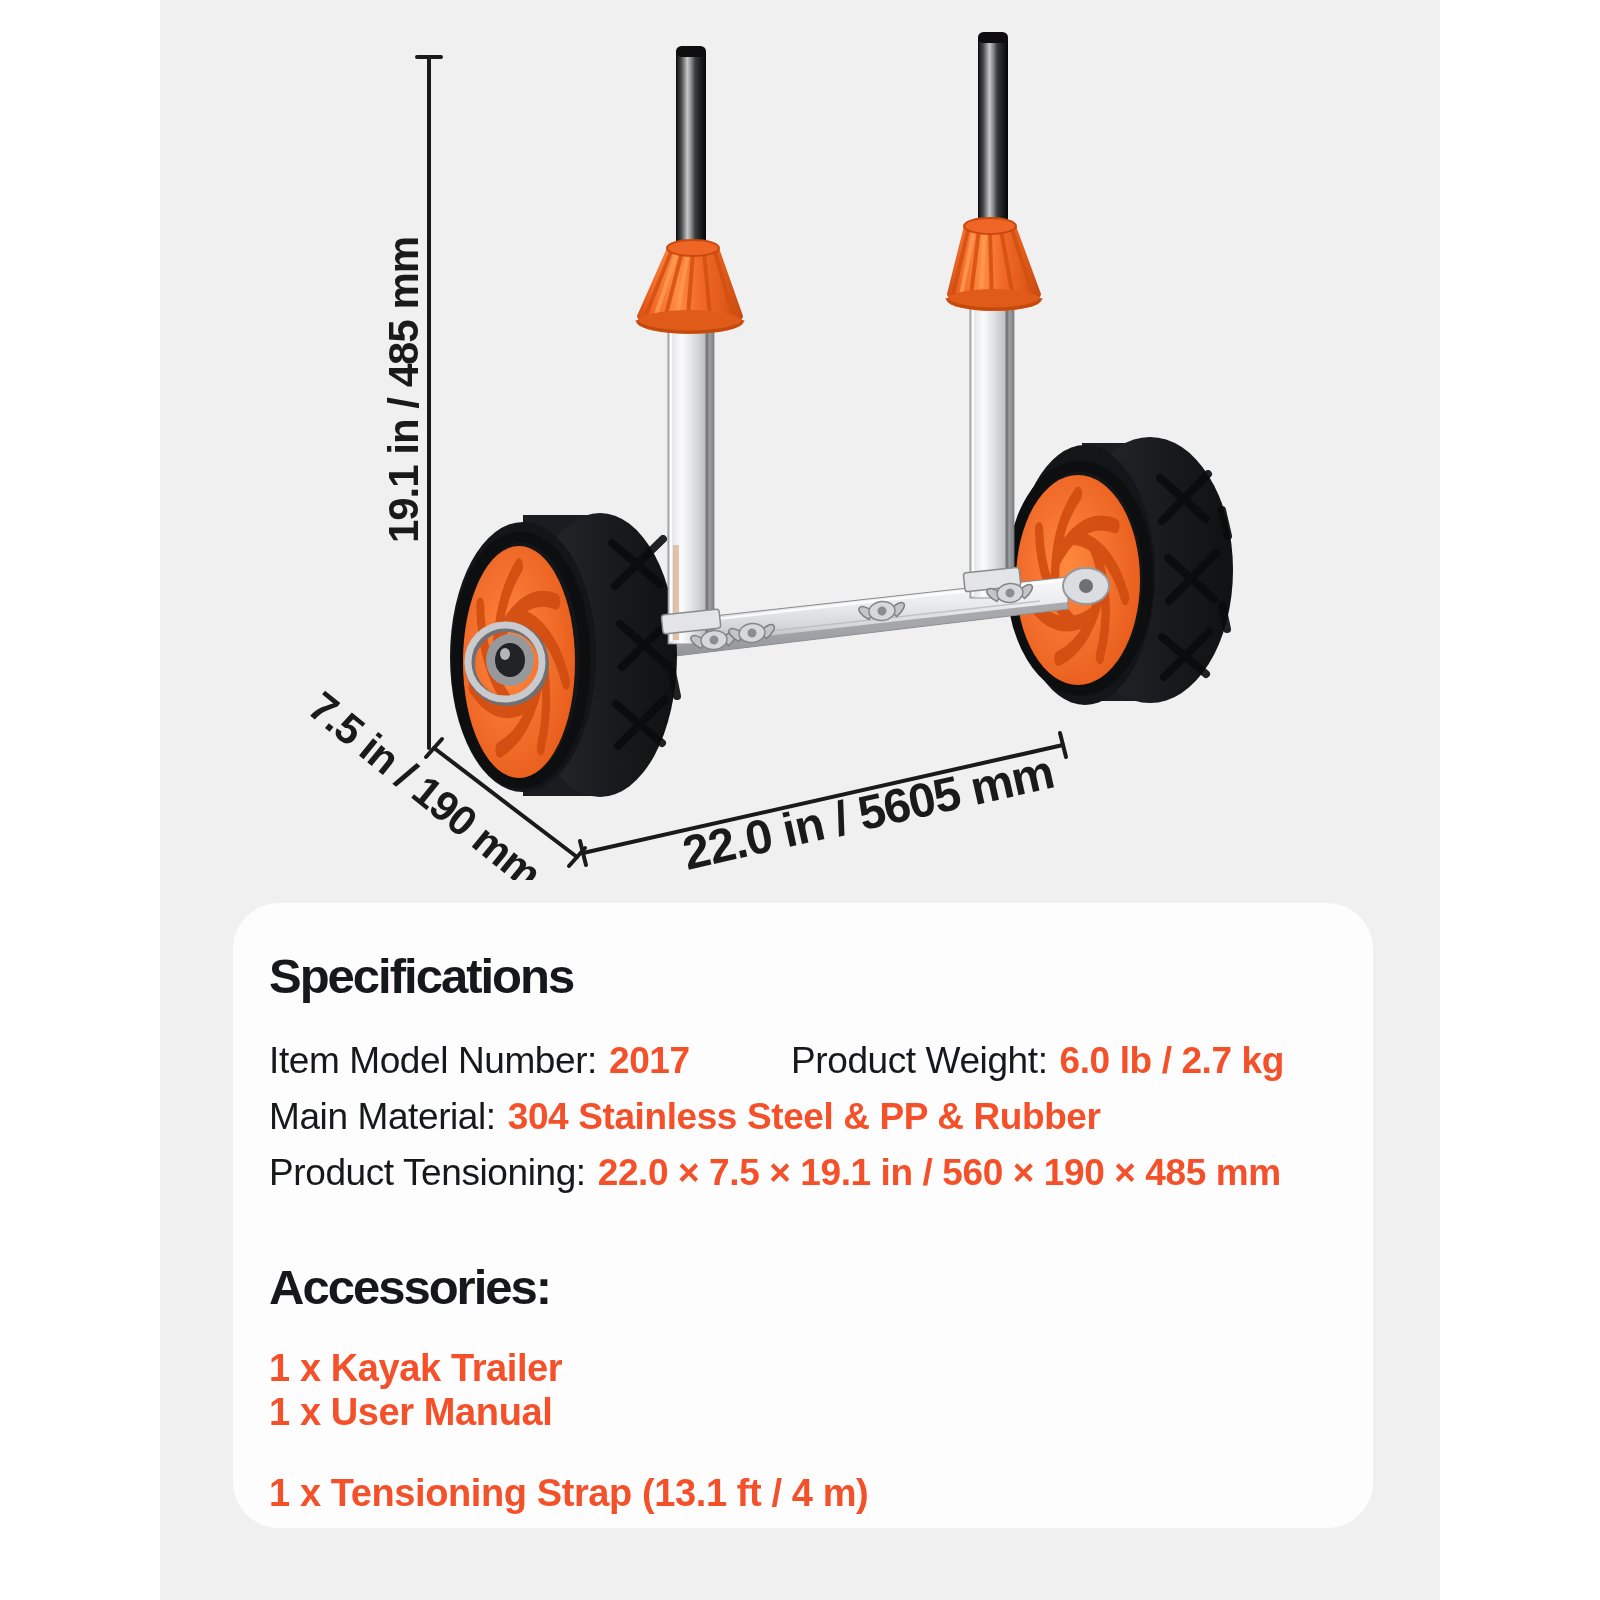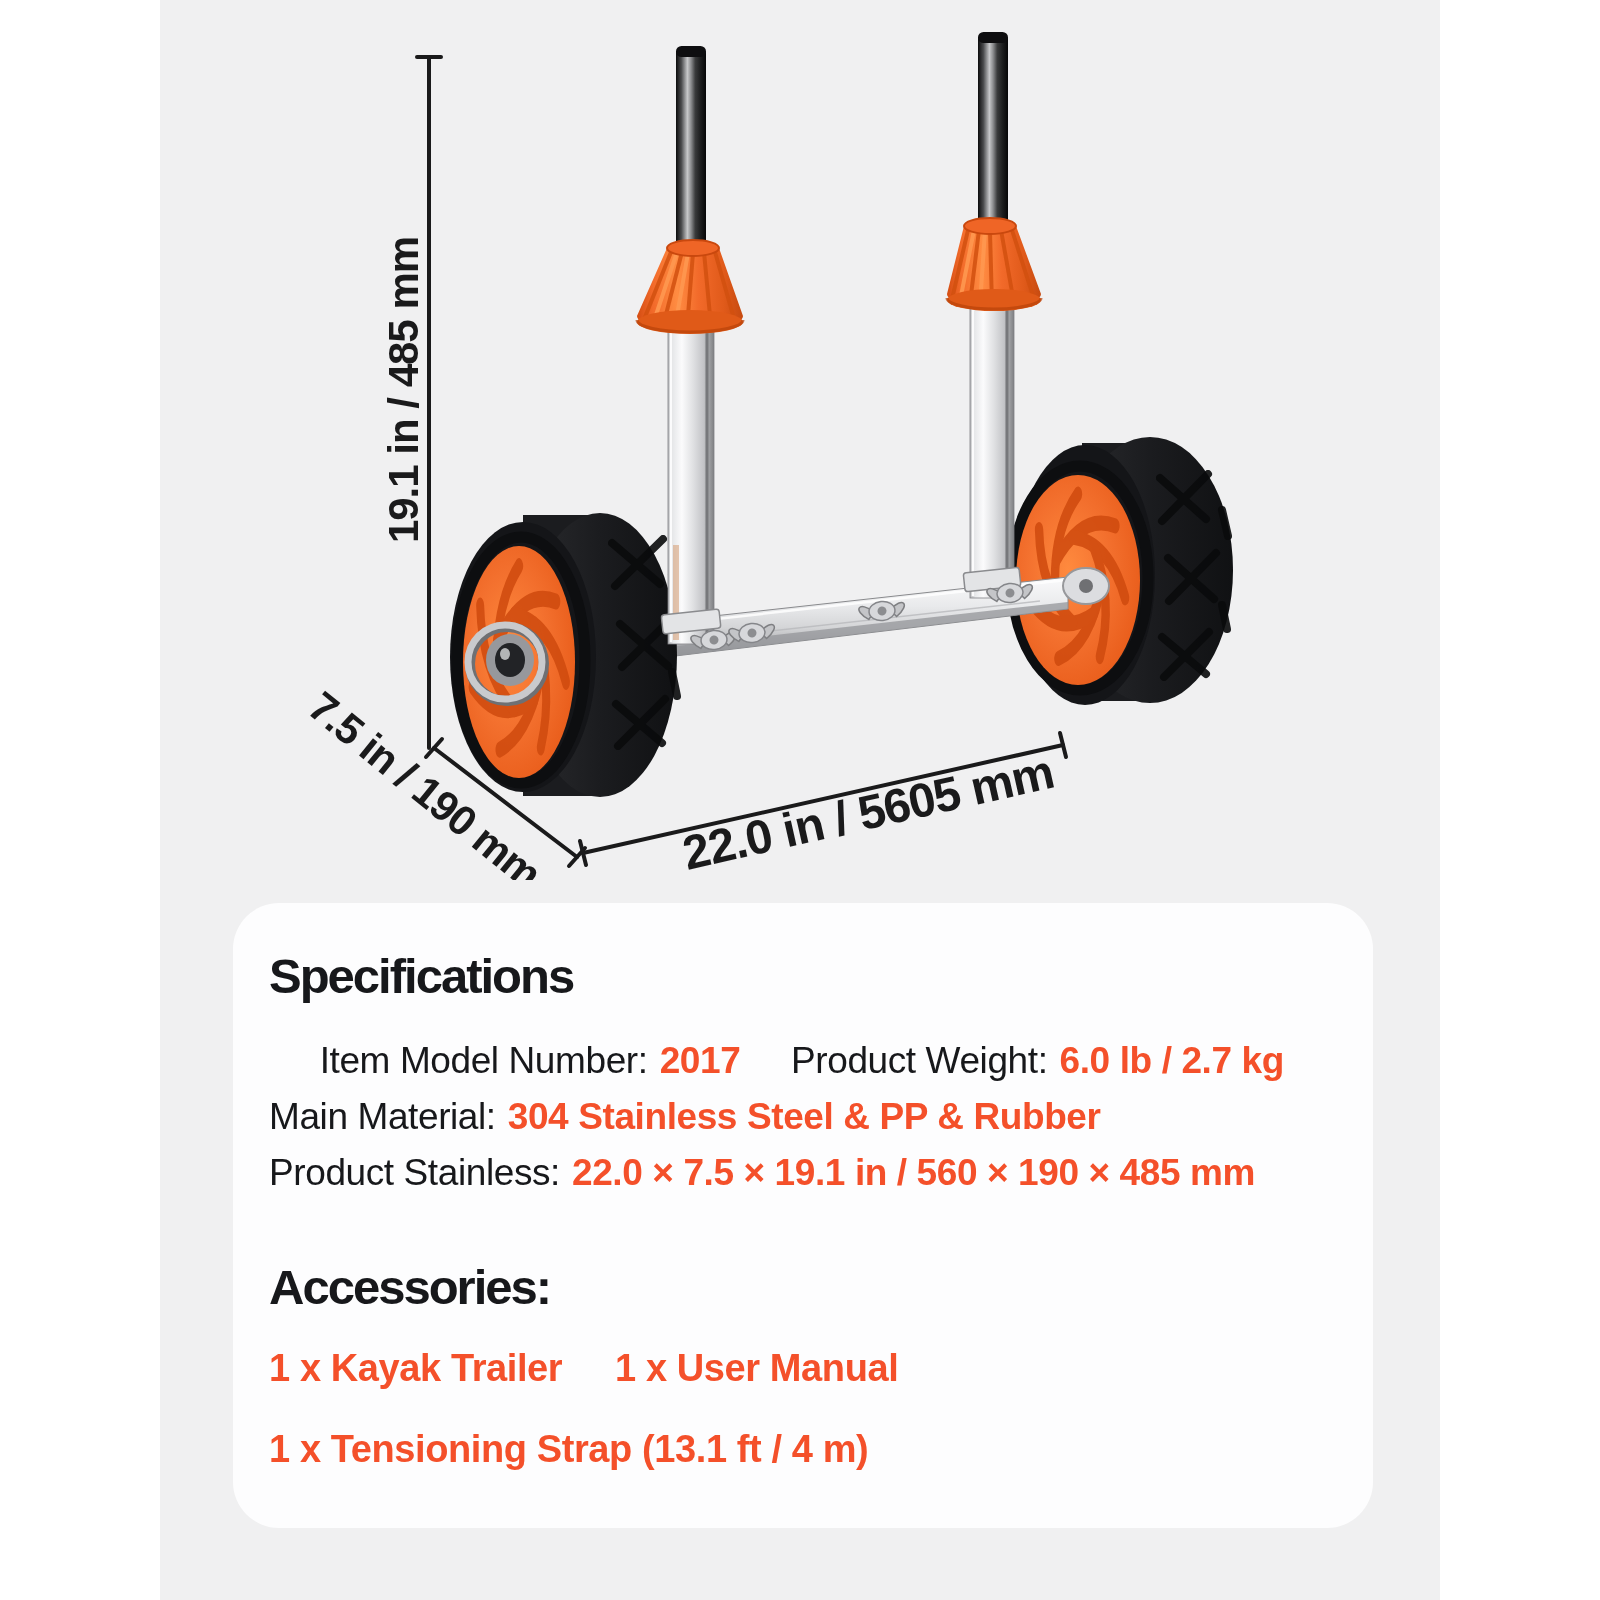--- a/index.html
+++ b/index.html
@@ -9,21 +9,21 @@
   *{margin:0;padding:0;box-sizing:border-box;}
   html,body{width:1600px;height:1600px;background:var(--page_bg);
     font-family:"Liberation Sans","DejaVu Sans",sans-serif;color:var(--ink);}
   .stage{position:absolute;left:160px;top:0;width:1280px;height:1600px;background:var(--panel_bg);overflow:hidden;}
   .photo{position:absolute;left:0;top:0;width:1280px;height:880px;display:block;}
   .spec-card{position:absolute;left:73px;top:903px;width:1140px;height:625px;
     background:var(--card_bg);border-radius:46px;padding:40px 36px;}
   .heading{font-size:49px;font-weight:700;letter-spacing:-2px;color:var(--ink);line-height:66px;}
   .acc-heading{margin:59px 0 26px 0;}
   .spec-row{display:flex;line-height:44px;font-size:37px;letter-spacing:-0.4px;margin-top:12px;white-space:nowrap;}
-  .col-model{width:522px;flex:0 0 auto;text-align:center;}
+  .col-model{width:522px;flex:0 0 auto;}
   .lbl{font-weight:400;color:var(--ink);margin-right:12px;}
   .val{font-weight:700;color:var(--accent);}
   .acc-row{display:flex;line-height:44px;font-size:38px;letter-spacing:-0.4px;margin-top:37px;white-space:nowrap;}
   .col-acc{width:346px;flex:0 0 auto;}
   .dim-label{font-weight:700;fill:var(--dim_line);letter-spacing:-1px;}
 </style>
 </head>
 <body>
 
 <div class="stage">
@@ -263,27 +263,27 @@
         <span class="lbl">Product Weight:</span><span class="val">6.0 lb / 2.7 kg</span>
       </div>
     </div>
 
     <div class="spec-row">
       <span class="lbl">Main Material:</span>
         <span class="val">304 Stainless Steel &amp; PP &amp; Rubber</span>
     </div>
 
     <div class="spec-row">
-      <span class="lbl">Product Stainless:</span>
+      <span class="lbl">Product Tensioning:</span>
         <span class="val">22.0 × 7.5 × 19.1 in / 560 × 190 × 485 mm</span>
     </div>
 
     <div class="heading acc-heading">Accessories:</div>
 
-    <div class="acc-row" style="margin-top:0;">
+    <div class="acc-row" style="margin-top:0;flex-direction:column;">
       <span class="val col-acc">1 x Kayak Trailer</span>
       <span class="val">1 x User Manual</span>
     </div>
     <div class="acc-row">
       <span class="val">1 x Tensioning Strap (13.1 ft / 4 m)</span>
     </div>
   </div>
 </div>
 
 </body></html>

